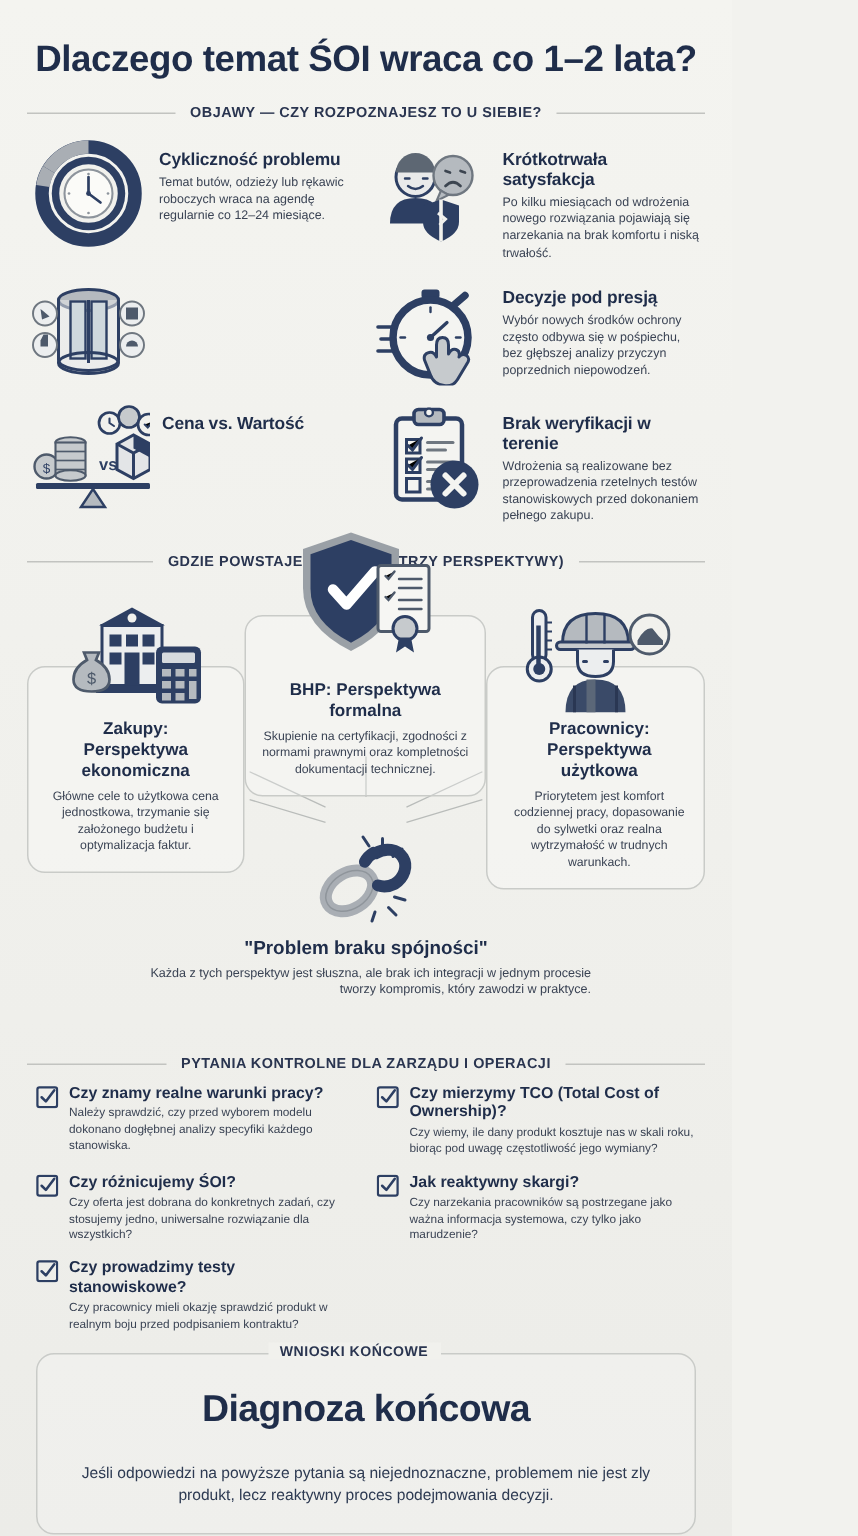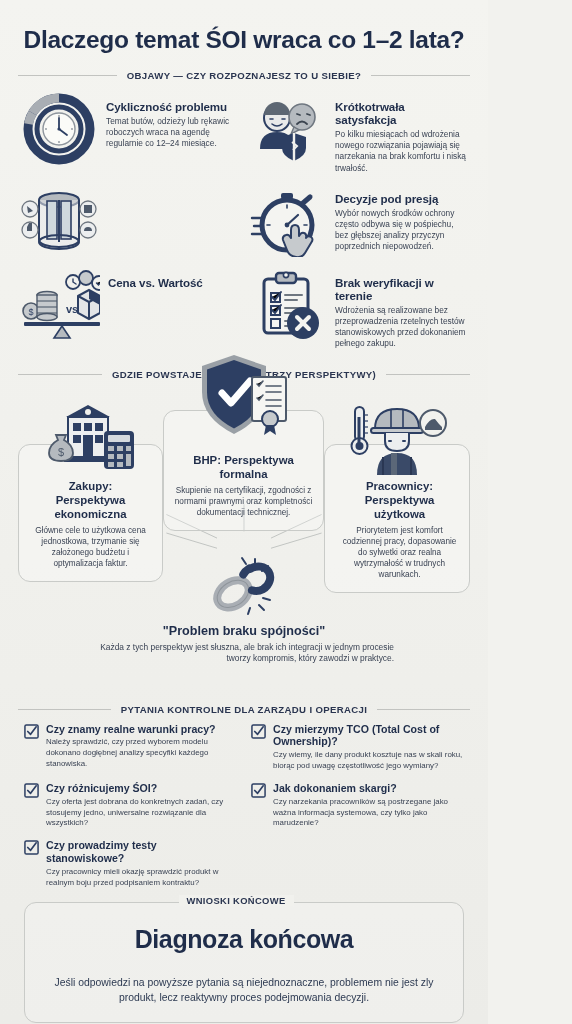--- a/index.html
+++ b/index.html
@@ -619,21 +619,21 @@
     </div>
 
     <div class="chk">
       <span class="box">
         <svg width="15" height="15" viewBox="0 0 16 16">
             <rect x="1" y="1" width="14" height="14" rx="1.5" fill="none" stroke="#2d3f63" stroke-width="1.6"></rect>
             <path d="M4 8 l3 3 l6 -8" fill="none" stroke="#2d3f63" stroke-width="1.8" stroke-linecap="round" stroke-linejoin="round"></path>
           </svg>
       </span>
       <span>
-        <h5>Jak dokonaniem skargi?</h5>
+        <h5>Jak reaktywny skargi?</h5>
         <p>Czy narzekania pracowników są postrzegane jako ważna informacja systemowa, czy tylko jako marudzenie?</p>
       </span>
     </div>
 
     <div class="chk">
       <span class="box">
         <svg width="15" height="15" viewBox="0 0 16 16">
             <rect x="1" y="1" width="14" height="14" rx="1.5" fill="none" stroke="#2d3f63" stroke-width="1.6"></rect>
             <path d="M4 8 l3 3 l6 -8" fill="none" stroke="#2d3f63" stroke-width="1.8" stroke-linecap="round" stroke-linejoin="round"></path>
           </svg>

